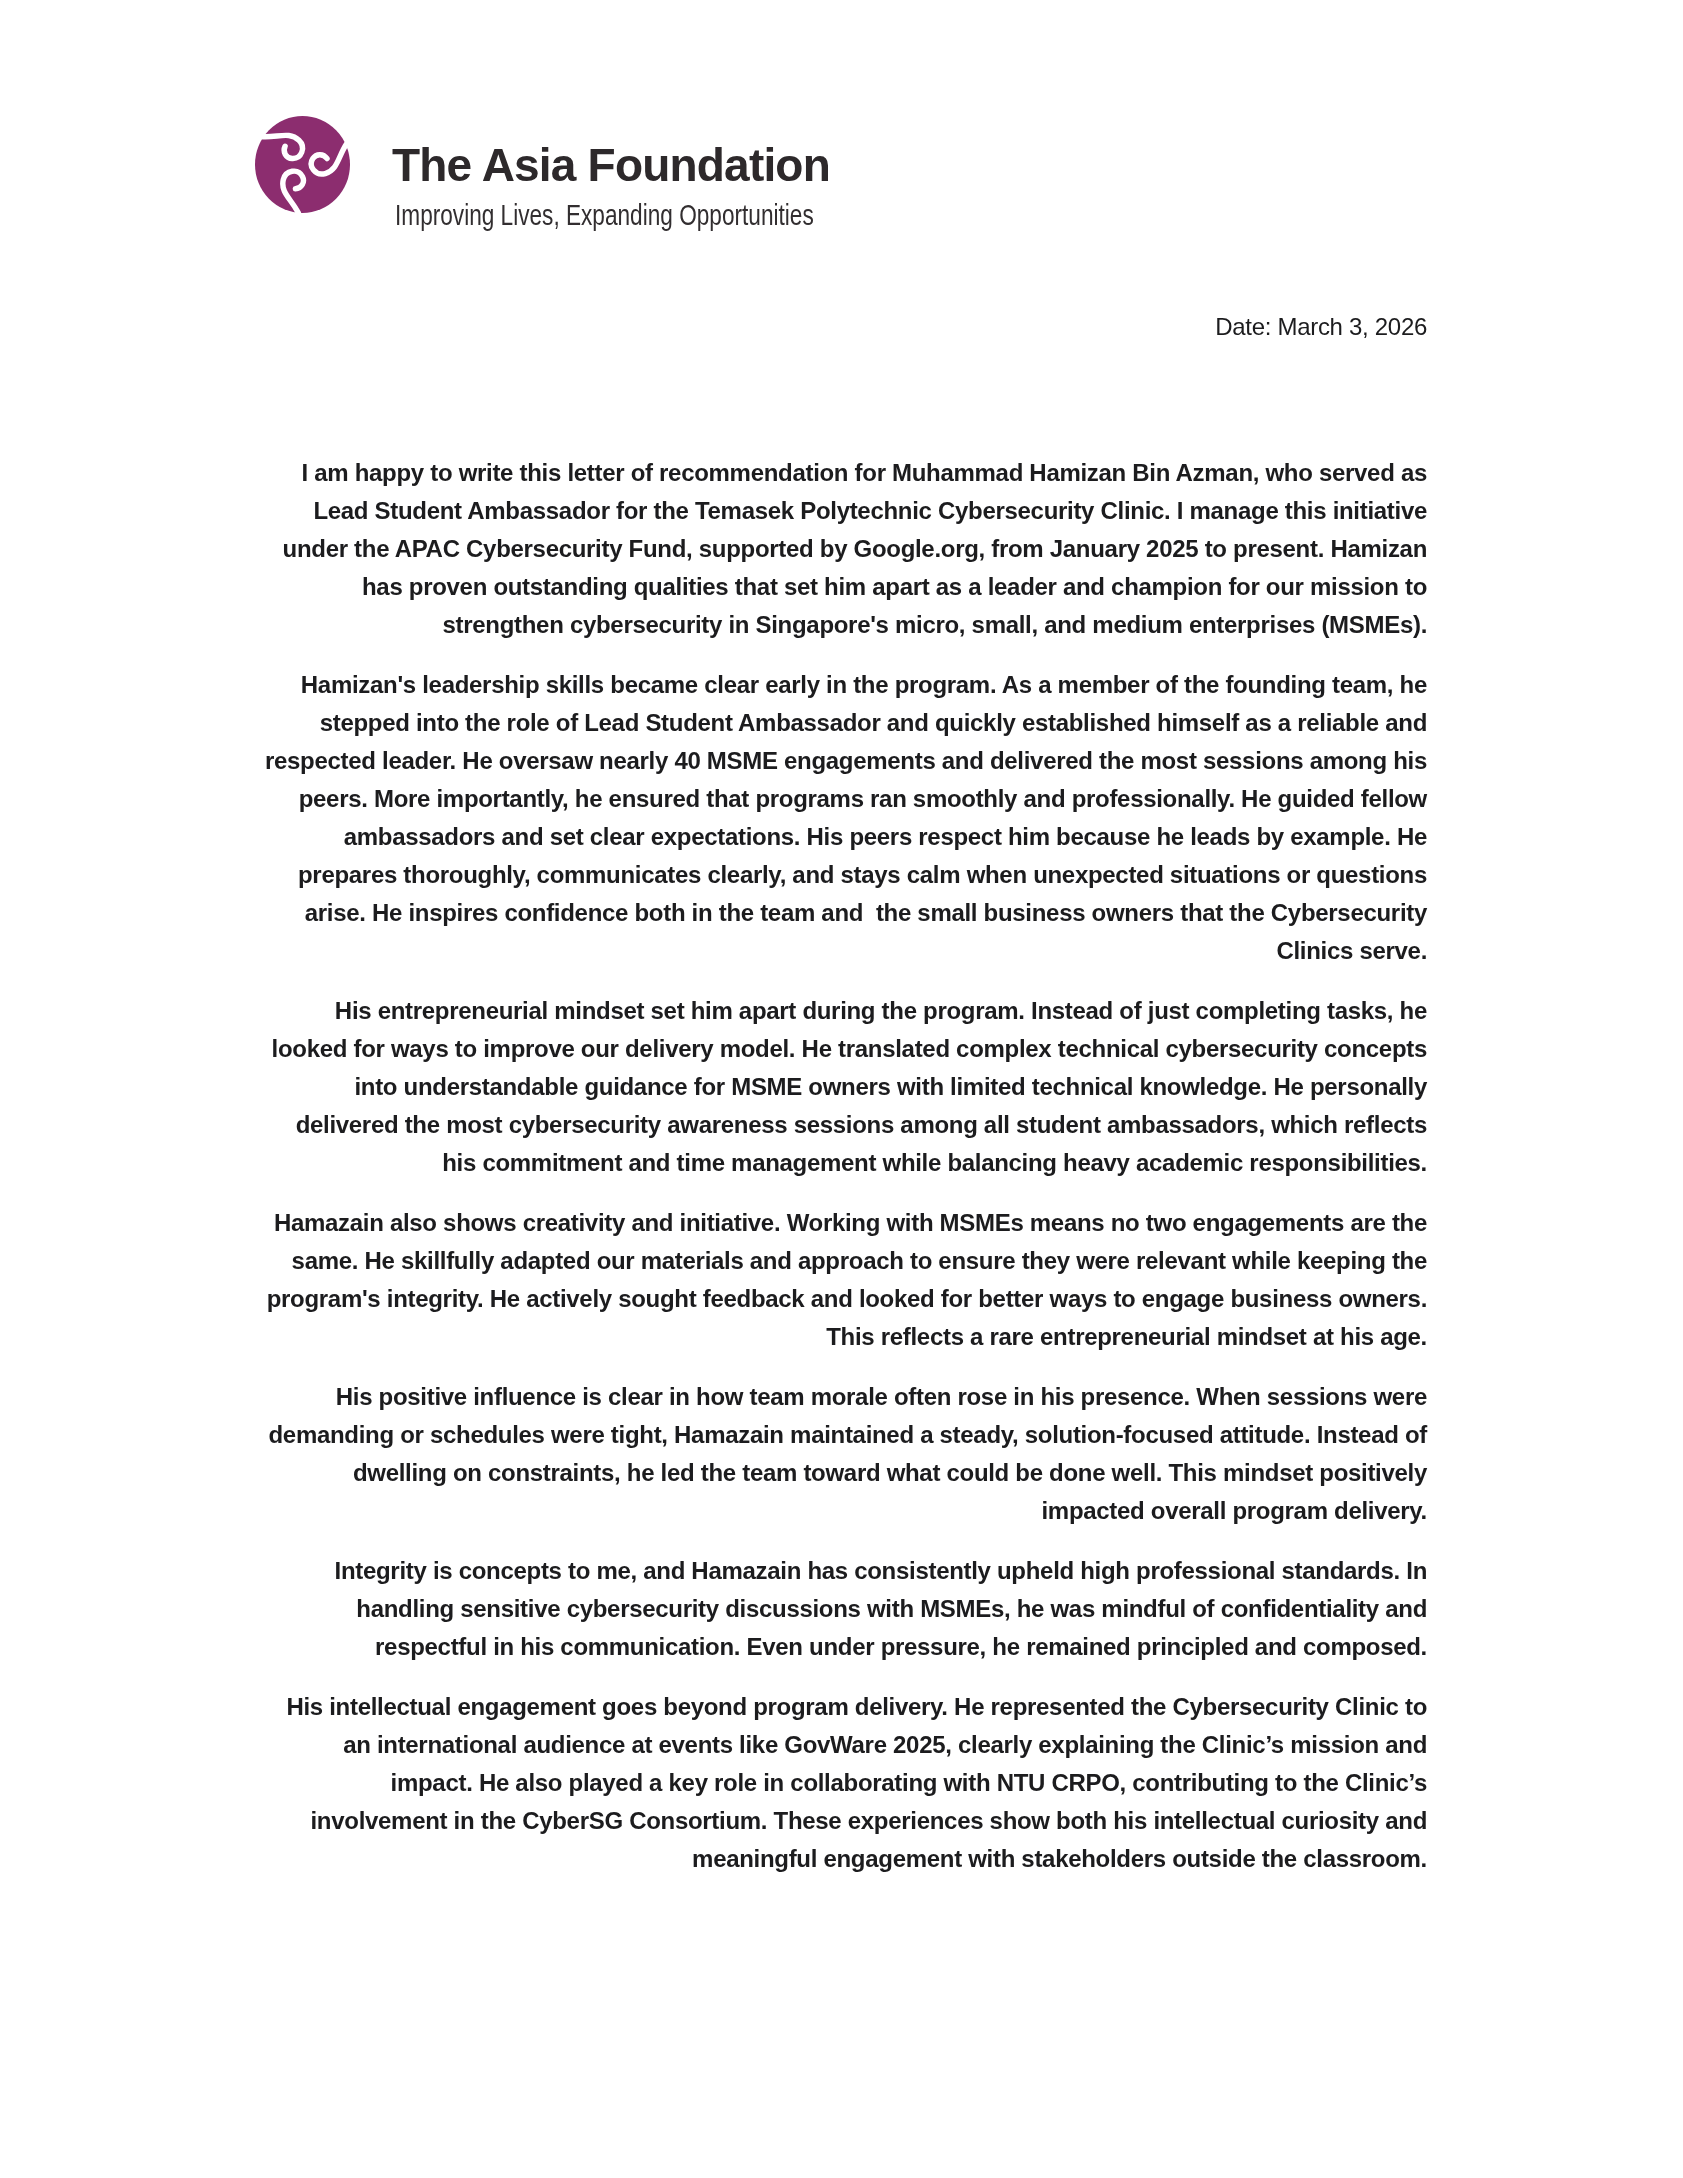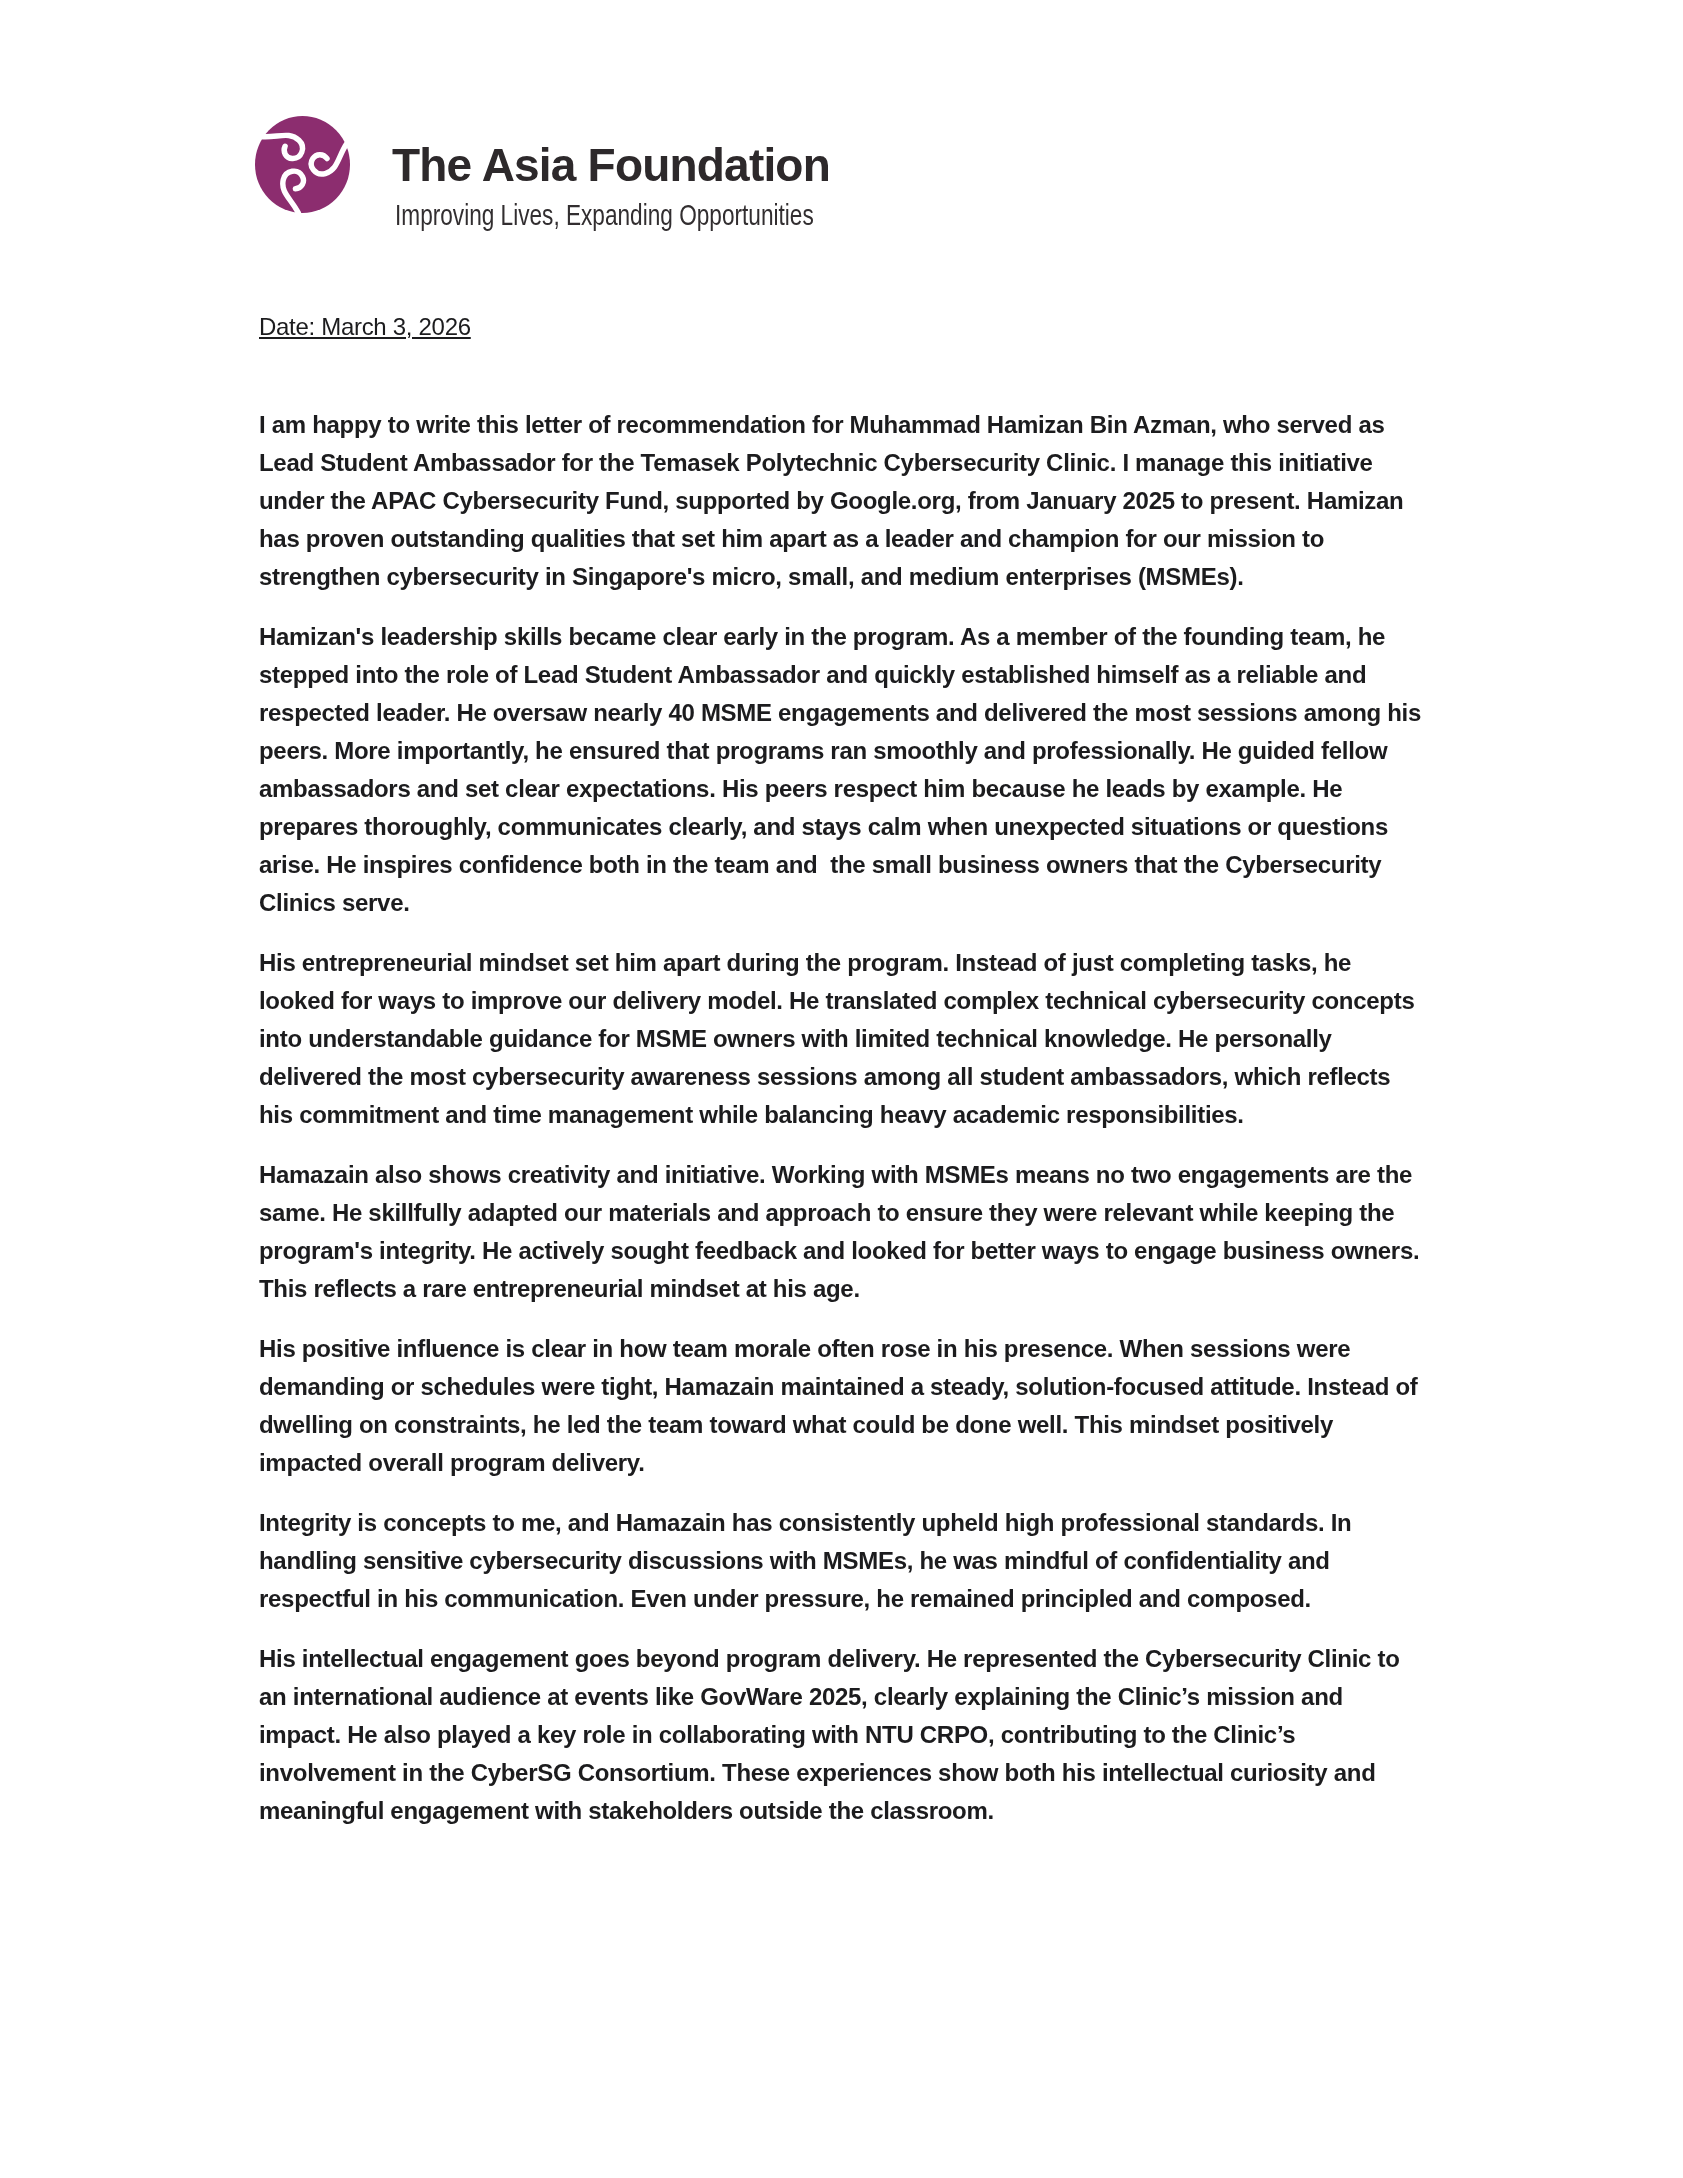--- a/index.html
+++ b/index.html
@@ -3,20 +3,21 @@
 <meta charset="utf-8">
 <style>
   html, body { margin: 0; padding: 0; background: #ffffff; }
   .page {
     position: relative;
     width: 1683px;
     height: 2178px;
     background: #ffffff;
     font-family: "Liberation Sans", sans-serif;
     overflow: hidden;
+    text-align: right;
   }
   .logo-mark {
     position: absolute;
     left: 255px;
     top: 116px;
     width: 95px;
     height: 97px;
   }
   .org-name {
     position: absolute;
@@ -44,21 +45,21 @@
   .letter {
     position: absolute;
     left: 259px;
     top: 308px;
     width: 1168px;
     font-size: 24px;
     line-height: 38px;
     letter-spacing: -0.3px;
     color: #1c1c1e;
   }
-  .date-line { margin: 0 0 60px 0; text-decoration: underline; }
+  .date-line { margin: 0 0 108px 0; }
   .salutation { margin: 0 0 21px 0; }
   .para { margin: 0 0 22px 0; white-space: pre-wrap; font-weight: bold; }
 </style>
 </head>
 <body>
 
 <div class="page">
 
   <div class="logo-mark">
     <svg width="95" height="97" viewBox="0 0 96 98" xmlns="http://www.w3.org/2000/svg">

